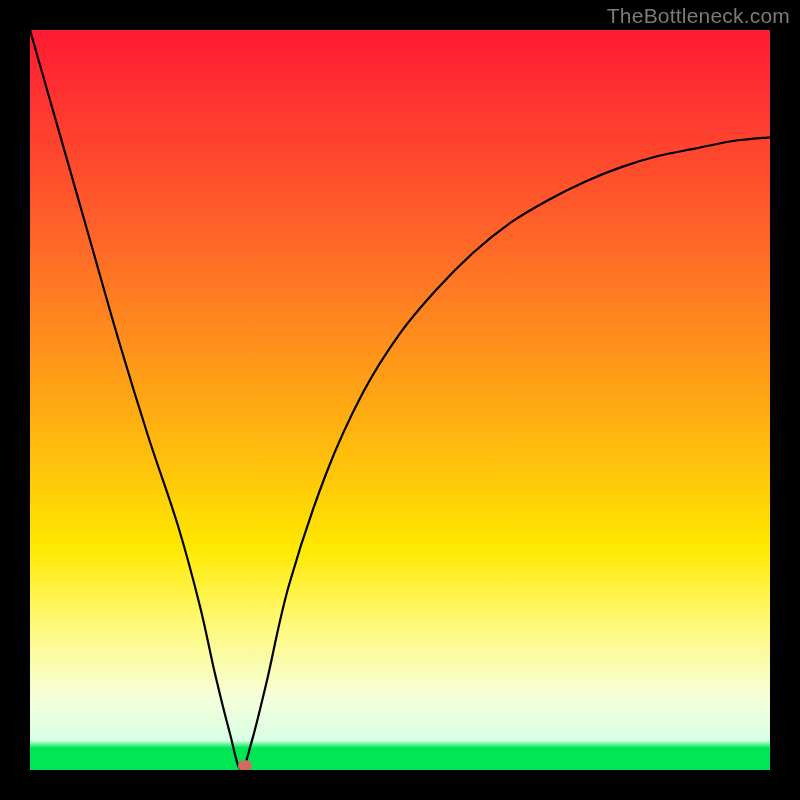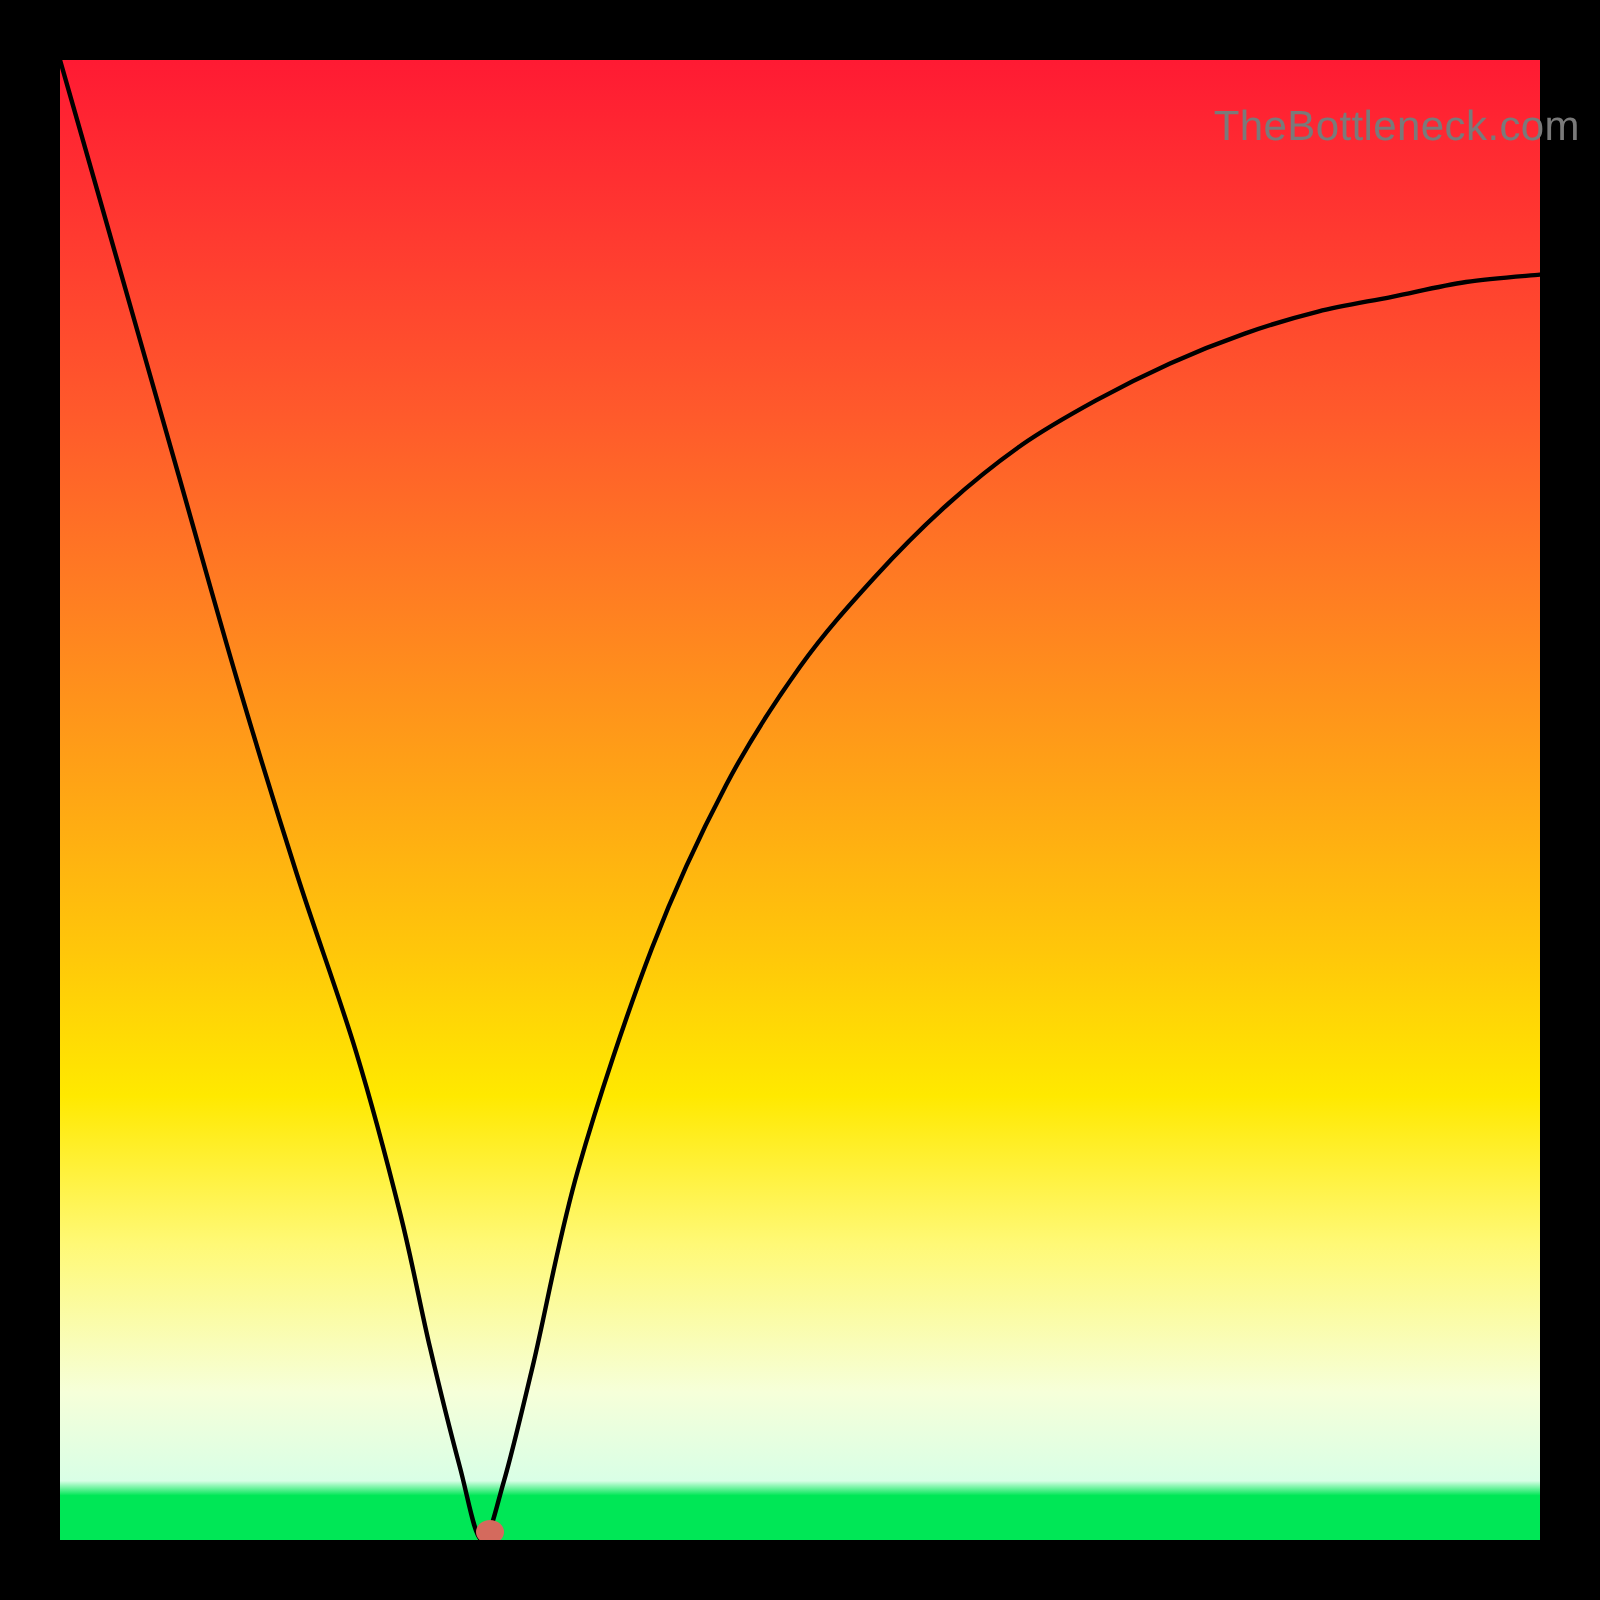--- a/index.html
+++ b/index.html
@@ -71,21 +71,20 @@
   }
   .watermark {
     position: absolute;
     top: 4px;
     right: 10px;
     color: #7a7a7a;
     font-size: 21px;
     font-weight: 400;
     letter-spacing: 0.2px;
     user-select: none;
-    margin-top: 48px;
   }
 </style>
 </head>
 <body>
 
 <div class="frame">
 
   <div class="plot-area">
     <div class="gradient"></div>
 

